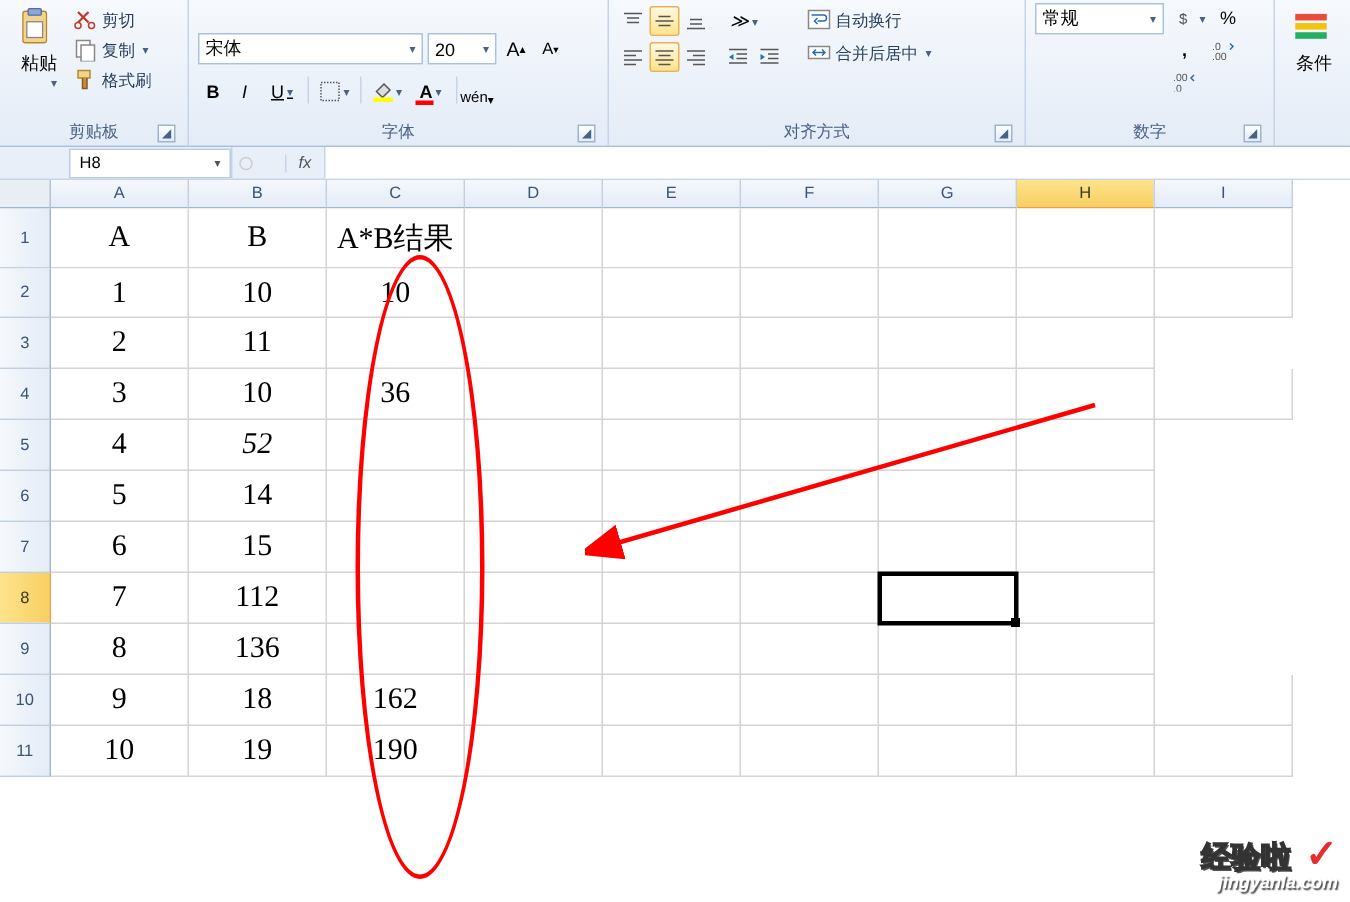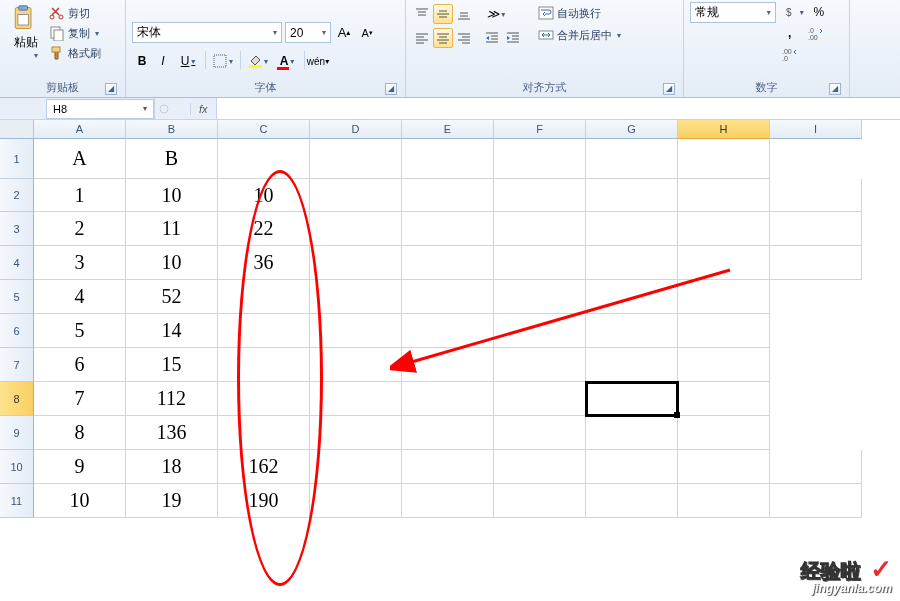--- a/index.html
+++ b/index.html
@@ -387,21 +387,21 @@
               <rect x="1" y="11" width="13" height="3" fill="#ffff00"></rect>
             </svg>
             <span class="dd-arrow">▾</span>
           </div>
         <div class="tool-btn with-dd">
             <span style="font-weight:bold;">A</span>
             <div style="position:absolute;bottom:1px;left:4px;width:12px;height:3px;background:#ff0000;"></div>
             <span class="dd-arrow">▾</span>
           </div>
         <div style="width:1px;height:18px;background:#c5d4e8;margin:0 2px;"></div>
-        <div class="tool-btn" style="font-size:10px;">wén<br><span style="font-size:8px;">▾</span></div>
+        <div class="tool-btn" style="font-size:10px;align-items:flex-end;">wén<br><span style="font-size:8px;">▾</span></div>
       </div>
     </div>
     <div class="ribbon-group-label">
       <span>字体</span>
       <span class="launcher">◢</span>
     </div>
   </div>
 
   <div class="ribbon-group" style="width:278px">
     <div class="ribbon-content" style="align-items:flex-start;">
@@ -539,20 +539,30 @@
           </div>
       </div>
     </div>
     <div class="ribbon-group-label">
       <span>数字</span>
       <span class="launcher">◢</span>
     </div>
   </div>
 
   <div class="ribbon-group" style="border-right:none;width:50px;">
+    <div class="ribbon-content">
+      <div class="big-btn">
+        <svg class="icon" viewBox="0 0 32 32">
+            <rect x="4" y="6" width="24" height="5" fill="#e74c3c"></rect>
+            <rect x="4" y="13" width="24" height="5" fill="#f1c40f"></rect>
+            <rect x="4" y="20" width="24" height="5" fill="#27ae60"></rect>
+          </svg>
+        <span>条件</span>
+      </div>
+    </div>
     <div class="ribbon-group-label">&nbsp;</div>
   </div>
 </div>
 
 <div class="formula-bar">
   <div class="name-box">
     <span>H8</span>
     <span class="dd">▾</span>
   </div>
   <div style="width:18px; height:100%; display:flex; align-items:center; justify-content:center; border-left:1px solid #c5d4e8;">
@@ -589,20 +599,21 @@
       <div class="row-header" style="height: 34px;">7</div>
       <div class="row-header selected" style="height: 34px;">8</div>
       <div class="row-header" style="height: 34px;">9</div>
       <div class="row-header" style="height: 34px;">10</div>
       <div class="row-header" style="height: 34px;">11</div>
     </div>
   <div class="cells" id="cells">
       <div class="cell-row">
         <div class="cell" style="width: 92px; height: 40px;">A</div>
         <div class="cell" style="width: 92px; height: 40px;">B</div>
+        <div class="cell" style="width: 92px; height: 40px;">A*B结果</div>
         <div class="cell" style="width: 92px; height: 40px;"></div>
         <div class="cell" style="width: 92px; height: 40px;"></div>
         <div class="cell" style="width: 92px; height: 40px;"></div>
         <div class="cell" style="width: 92px; height: 40px;"></div>
         <div class="cell" style="width: 92px; height: 40px;"></div>
         <div class="cell" style="width: 92px; height: 40px;"></div>
       </div>
       <div class="cell-row">
         <div class="cell" style="width: 92px; height: 33px;">1</div>
         <div class="cell" style="width: 92px; height: 33px;">10</div>
@@ -610,42 +621,41 @@
         <div class="cell" style="width: 92px; height: 33px;"></div>
         <div class="cell" style="width: 92px; height: 33px;"></div>
         <div class="cell" style="width: 92px; height: 33px;"></div>
         <div class="cell" style="width: 92px; height: 33px;"></div>
         <div class="cell" style="width: 92px; height: 33px;"></div>
         <div class="cell" style="width: 92px; height: 33px;"></div>
       </div>
       <div class="cell-row">
         <div class="cell" style="width: 92px; height: 34px;">2</div>
         <div class="cell" style="width: 92px; height: 34px;">11</div>
-        <div class="cell" style="width: 92px; height: 34px;">22</div>
         <div class="cell" style="width: 92px; height: 34px;"></div>
         <div class="cell" style="width: 92px; height: 34px;"></div>
         <div class="cell" style="width: 92px; height: 34px;"></div>
         <div class="cell" style="width: 92px; height: 34px;"></div>
         <div class="cell" style="width: 92px; height: 34px;"></div>
         <div class="cell" style="width: 92px; height: 34px;"></div>
       </div>
       <div class="cell-row">
         <div class="cell" style="width: 92px; height: 34px;">3</div>
         <div class="cell" style="width: 92px; height: 34px;">10</div>
         <div class="cell" style="width: 92px; height: 34px;">36</div>
         <div class="cell" style="width: 92px; height: 34px;"></div>
         <div class="cell" style="width: 92px; height: 34px;"></div>
         <div class="cell" style="width: 92px; height: 34px;"></div>
         <div class="cell" style="width: 92px; height: 34px;"></div>
         <div class="cell" style="width: 92px; height: 34px;"></div>
         <div class="cell" style="width: 92px; height: 34px;"></div>
       </div>
       <div class="cell-row">
         <div class="cell" style="width: 92px; height: 34px;">4</div>
-        <div class="cell" style="width: 92px; height: 34px;">52</div>
+        <div class="cell" style="width: 92px; height: 34px; font-style: italic;">52</div>
         <div class="cell" style="width: 92px; height: 34px;"></div>
         <div class="cell" style="width: 92px; height: 34px;"></div>
         <div class="cell" style="width: 92px; height: 34px;"></div>
         <div class="cell" style="width: 92px; height: 34px;"></div>
         <div class="cell" style="width: 92px; height: 34px;"></div>
         <div class="cell" style="width: 92px; height: 34px;"></div>
       </div>
       <div class="cell-row">
         <div class="cell" style="width: 92px; height: 34px;">5</div>
         <div class="cell" style="width: 92px; height: 34px;">14</div>

